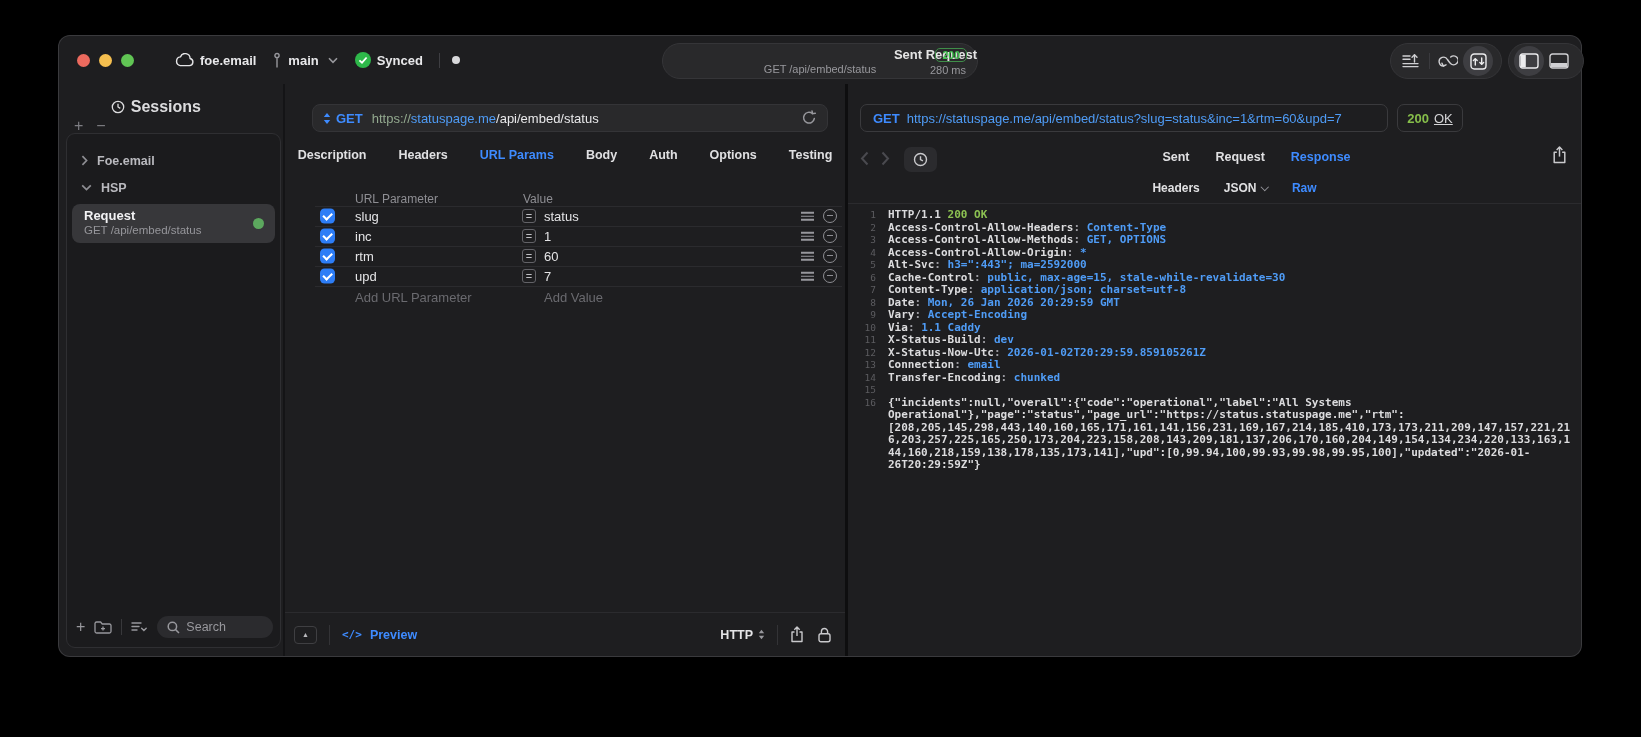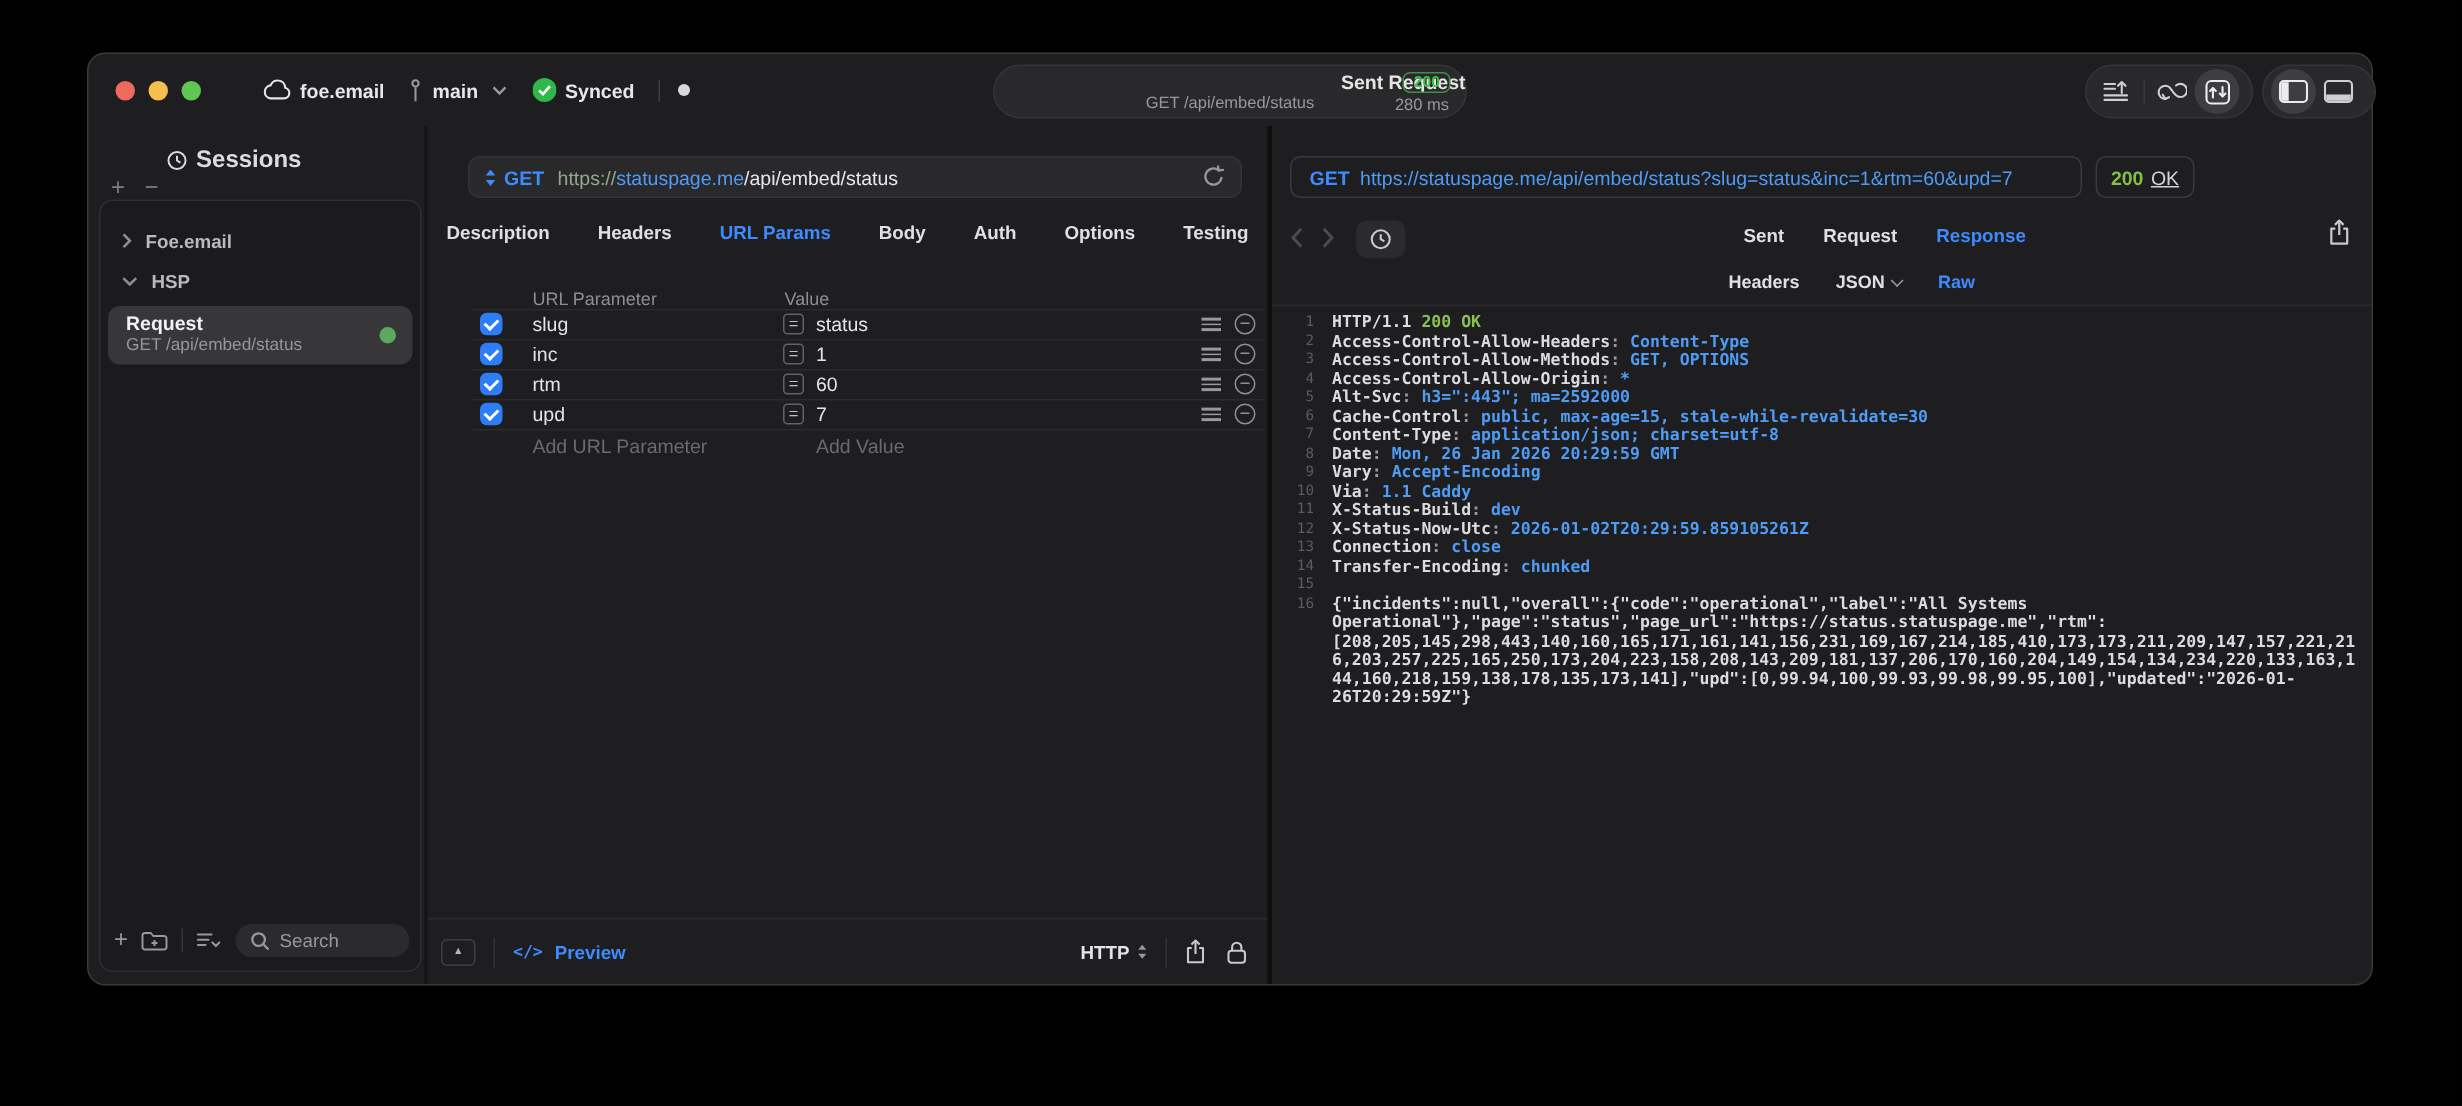--- a/index.html
+++ b/index.html
@@ -525,21 +525,21 @@
           <div class="code-line">
             <span class="ln">11</span>
             <span class="lc"><span class="seg-key">X-Status-Build</span><span class="seg-punct">: </span><span class="seg-val">dev</span></span>
           </div>
           <div class="code-line">
             <span class="ln">12</span>
             <span class="lc"><span class="seg-key">X-Status-Now-Utc</span><span class="seg-punct">: </span><span class="seg-val">2026-01-02T20:29:59.859105261Z</span></span>
           </div>
           <div class="code-line">
             <span class="ln">13</span>
-            <span class="lc"><span class="seg-key">Connection</span><span class="seg-punct">: </span><span class="seg-val">close</span></span>
+            <span class="lc"><span class="seg-key">Connection</span><span class="seg-punct">: </span><span class="seg-val">email</span></span>
           </div>
           <div class="code-line">
             <span class="ln">14</span>
             <span class="lc"><span class="seg-key">Transfer-Encoding</span><span class="seg-punct">: </span><span class="seg-val">chunked</span></span>
           </div>
           <div class="code-line">
             <span class="ln">15</span>
             <span class="lc"></span>
           </div>
           <div class="code-line">

